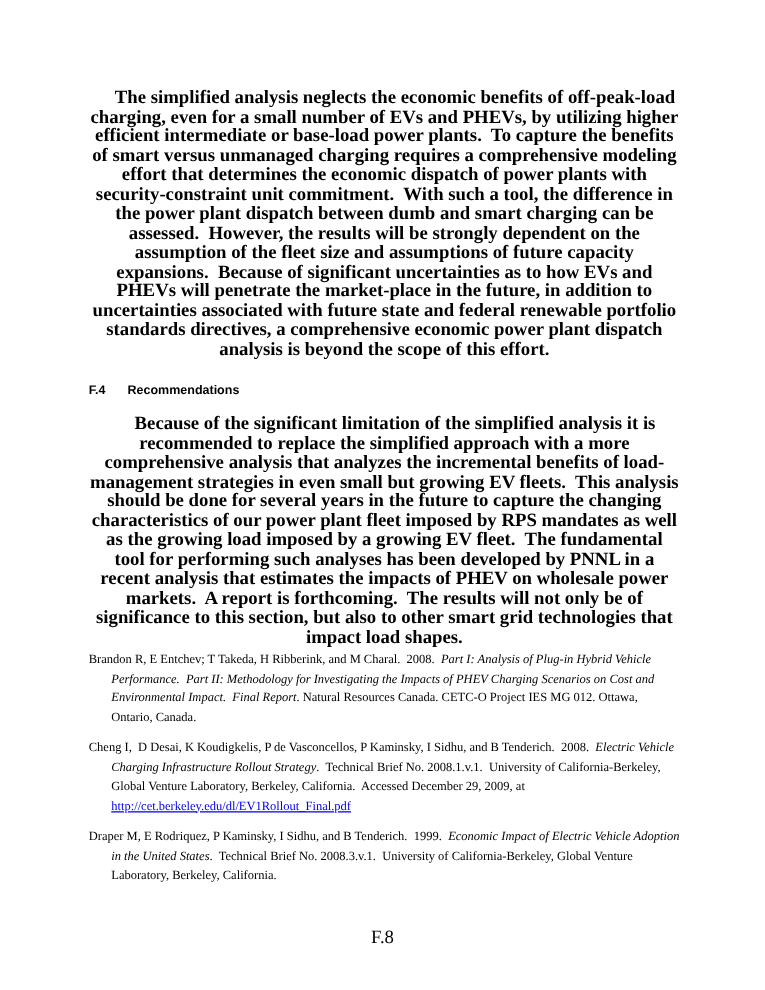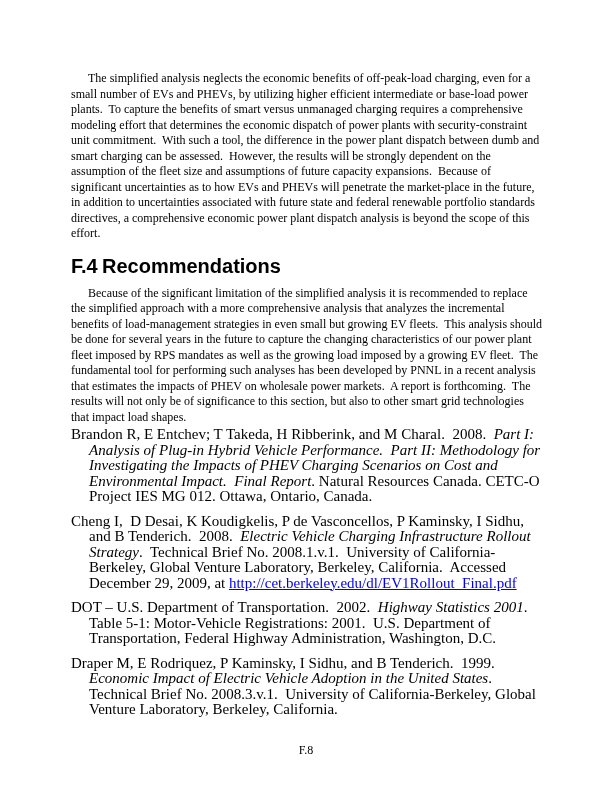--- a/index.html
+++ b/index.html
@@ -13,60 +13,61 @@
     font-family: "Liberation Serif", serif;
     overflow: hidden;
   }
   .content {
     position: absolute;
     left: 71px;
     top: 71px;
     width: 473px;
   }
   .body-par {
-    font-size: 12px;
+    font-size: 15px;
     line-height: 15.5px;
     text-indent: 17px;
-    text-align: left;
+    text-align: center;
     white-space: pre-wrap;
+    font-weight: bold;
   }
   .section-heading {
     font-family: "Liberation Sans", sans-serif;
     font-weight: bold;
-    font-size: 20px;
+    font-size: 10px;
     line-height: 17px;
     margin-top: 16px;
     margin-bottom: 11px;
   }
   .section-heading .sec-num {
     display: inline-block;
     min-width: 31px;
   }
   .references { margin-top: 2px; }
   .reference {
-    font-size: 15px;
+    font-size: 10px;
     line-height: 15.5px;
     padding-left: 18px;
     text-indent: -18px;
     white-space: pre-wrap;
     margin-bottom: 9px;
   }
   .ref-italic { font-style: italic; }
   .ref-link {
     color: #0000EE;
     text-decoration: underline;
     cursor: pointer;
   }
   .page-number {
     position: absolute;
     top: 743px;
     left: 0;
     width: 612px;
     text-align: center;
-    font-size: 12px;
+    font-size: 15px;
     line-height: 15.5px;
   }
 </style>
 </head>
 <body>
 
 <div class="page">
   <div class="content">
 
     <p class="body-par">The simplified analysis neglects the economic benefits of off-peak-load charging, even for a small number of EVs and PHEVs, by utilizing higher efficient intermediate or base-load power plants.  To capture the benefits of smart versus unmanaged charging requires a comprehensive modeling effort that determines the economic dispatch of power plants with security-constraint unit commitment.  With such a tool, the difference in the power plant dispatch between dumb and smart charging can be assessed.  However, the results will be strongly dependent on the assumption of the fleet size and assumptions of future capacity expansions.  Because of significant uncertainties as to how EVs and PHEVs will penetrate the market-place in the future, in addition to uncertainties associated with future state and federal renewable portfolio standards directives, a comprehensive economic power plant dispatch analysis is beyond the scope of this effort.</p>
@@ -78,21 +79,20 @@
     <p class="body-par">Because of the significant limitation of the simplified analysis it is recommended to replace the simplified approach with a more comprehensive analysis that analyzes the incremental benefits of load-management strategies in even small but growing EV fleets.  This analysis should be done for several years in the future to capture the changing characteristics of our power plant fleet imposed by RPS mandates as well as the growing load imposed by a growing EV fleet.  The fundamental tool for performing such analyses has been developed by PNNL in a recent analysis that estimates the impacts of PHEV on wholesale power markets.  A report is forthcoming.  The results will not only be of significance to this section, but also to other smart grid technologies that impact load shapes.</p>
 
 
     <div class="references">
 
       <p class="reference"><span>Brandon R, E Entchev; T Takeda, H Ribberink, and M Charal.  2008.  </span><span class="ref-italic">Part I: Analysis of Plug-in Hybrid Vehicle Performance.  Part II: Methodology for Investigating the Impacts of PHEV Charging Scenarios on Cost and Environmental Impact.  Final Report</span><span>. Natural Resources Canada. CETC-O Project IES MG 012. Ottawa, Ontario, Canada.</span></p>
 
 
       <p class="reference"><span>Cheng I,  D Desai, K Koudigkelis, P de Vasconcellos, P Kaminsky, I Sidhu, and B Tenderich.  2008.  </span><span class="ref-italic">Electric Vehicle Charging Infrastructure Rollout Strategy</span><span>.  Technical Brief No. 2008.1.v.1.  University of California-Berkeley, Global Venture Laboratory, Berkeley, California.  Accessed December 29, 2009, at </span><a class="ref-link">http://cet.berkeley.edu/dl/EV1Rollout_Final.pdf</a></p>
 
-      <p class="reference"><span>DOT – U.S. Department of Transportation.  2002.  </span><span class="ref-italic">Highway Statistics 2001</span><span>.  Table 5-1: Motor-Vehicle Registrations: 2001.  U.S. Department of Transportation, Federal Highway Administration, Washington, D.C.</span></p>
 
       <p class="reference"><span>Draper M, E Rodriquez, P Kaminsky, I Sidhu, and B Tenderich.  1999.  </span><span class="ref-italic">Economic Impact of Electric Vehicle Adoption in the United States</span><span>.  Technical Brief No. 2008.3.v.1.  University of California-Berkeley, Global Venture Laboratory, Berkeley, California.</span></p>
 
     </div>
   </div>
 
   <div class="page-number">F.8</div>
 </div>
 
 </body></html>

